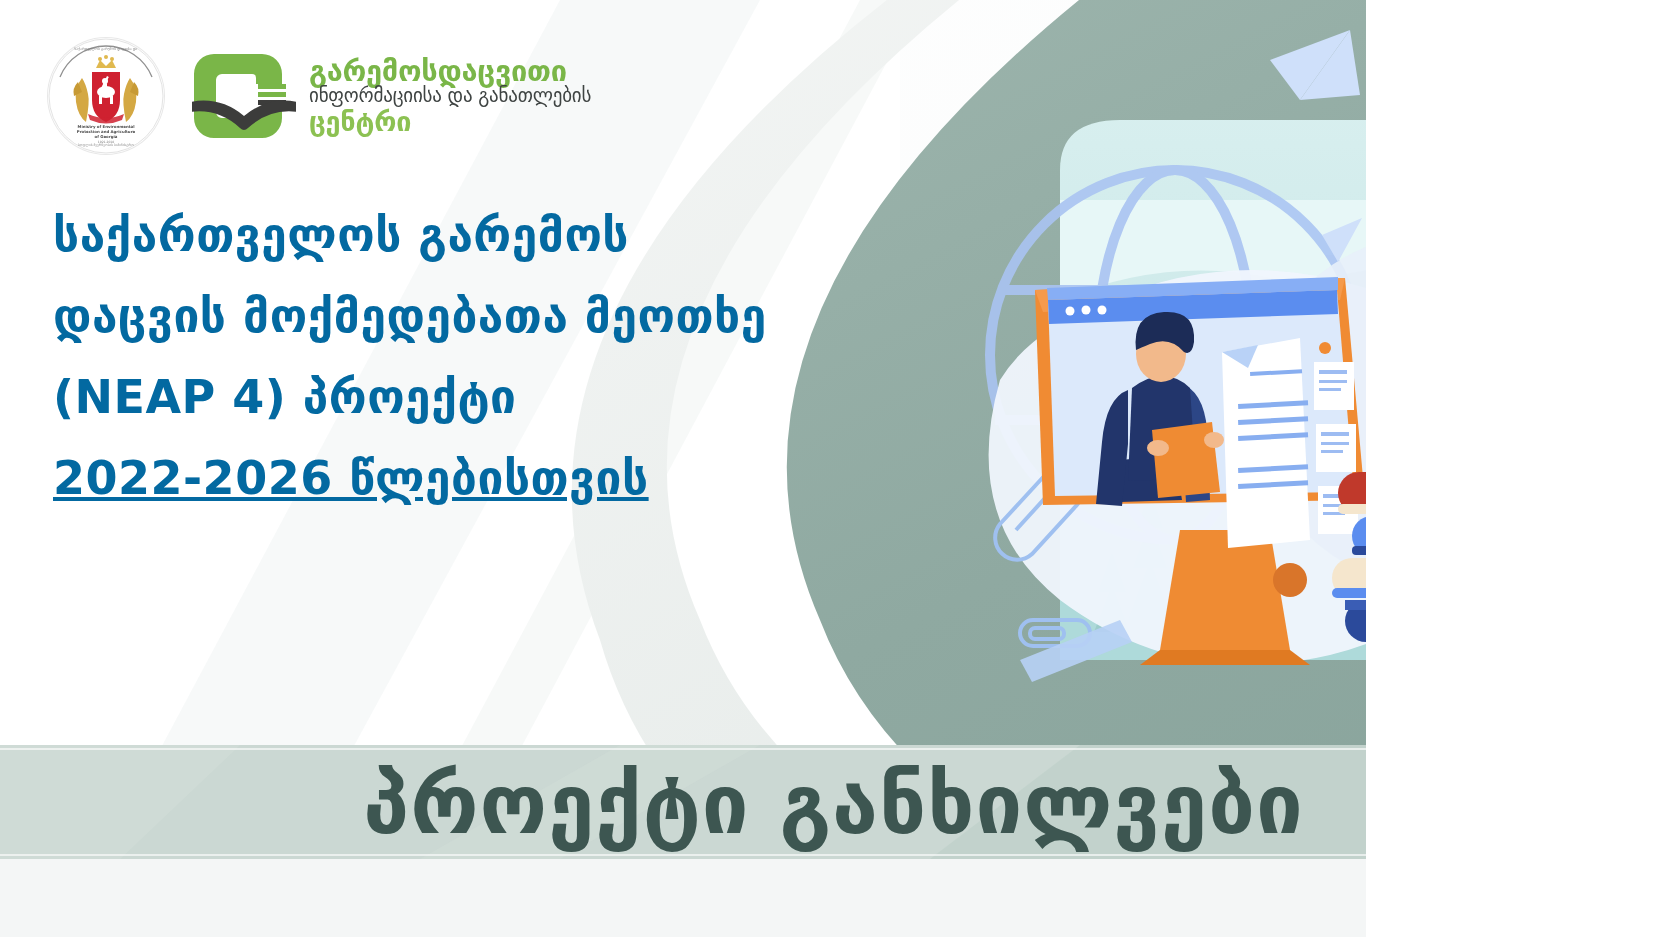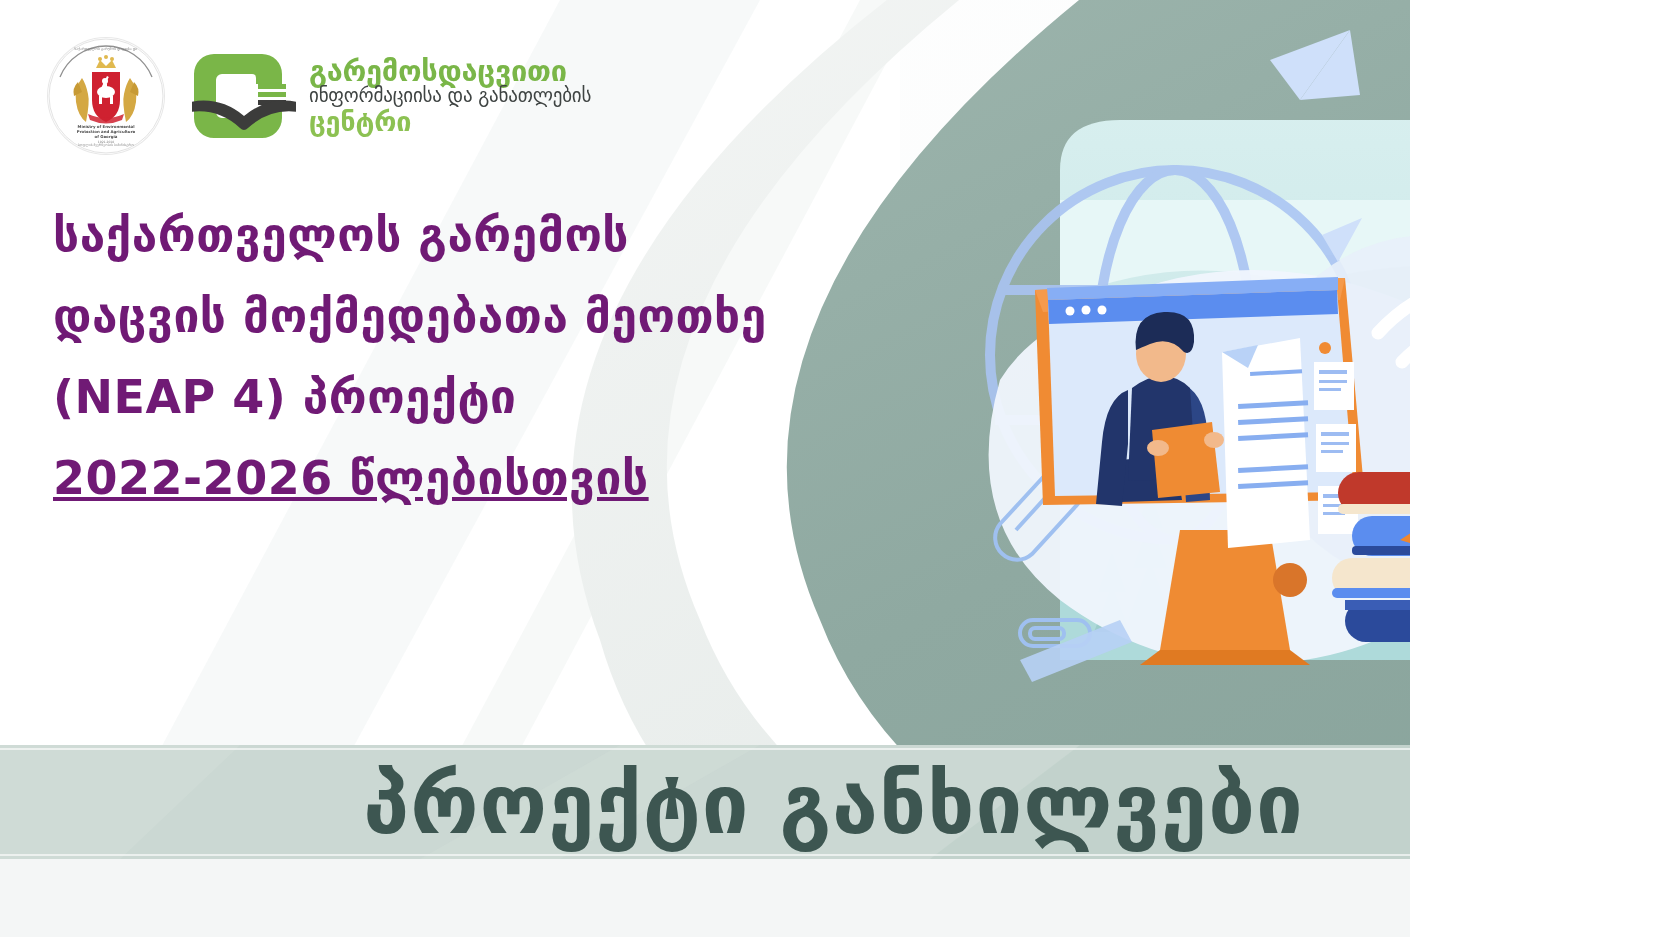--- a/index.html
+++ b/index.html
@@ -8,21 +8,20 @@
   }
   body {
     font-family: "DejaVu Sans", "Liberation Sans", sans-serif;
   }
   #slide {
     position: relative;
     width: 1366px;
     height: 937px;
     overflow: hidden;
     background: #ffffff;
-    padding-left: 44px;
   }
 
   
   .bg-svg {
     position: absolute;
     top: 0; left: 0;
     width: 1667px; height: 937px;
     display: block;
   }
 
@@ -81,21 +80,21 @@
   }
 
   
   .title-block {
     position: absolute;
     top: 212px; left: 53px;
     width: 720px;
     z-index: 30;
   }
   .title-line {
-    color: #701a75;
+    color: #0369a1;
     font-size: 46px;
     font-weight: bold;
     letter-spacing: 0.5px;
     line-height: 1.0;
     margin-bottom: 35px;
     white-space: nowrap;
   }
   .title-line:last-child { margin-bottom: 0; text-decoration: underline; }
 
   

